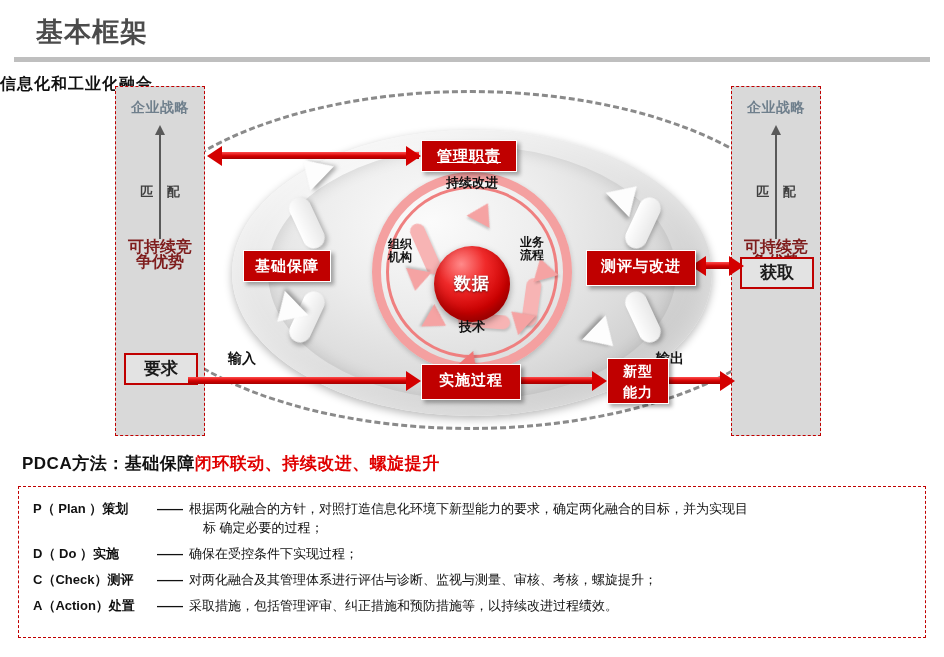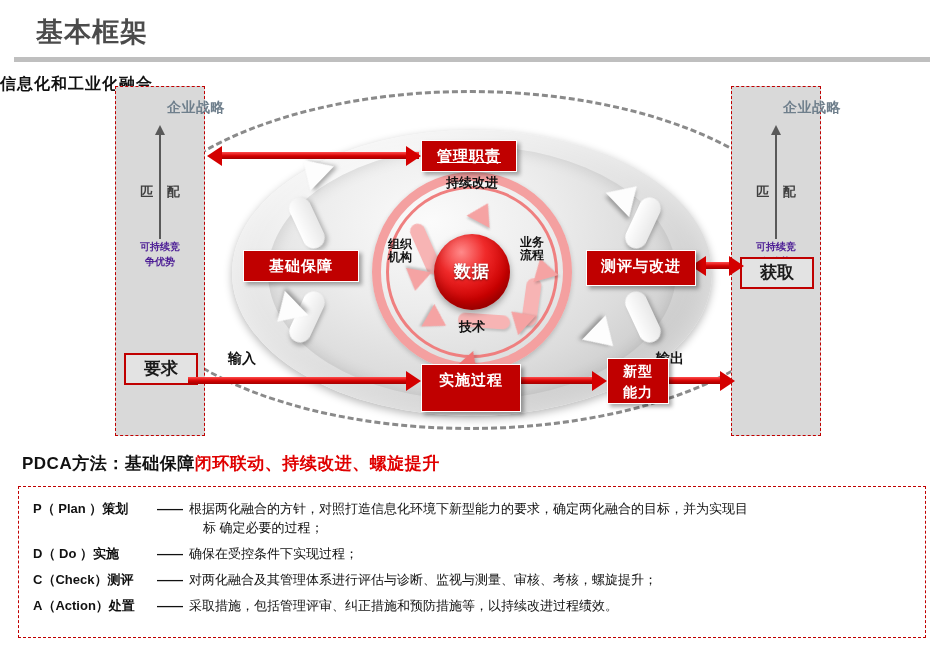--- a/index.html
+++ b/index.html
@@ -69,41 +69,40 @@
 
   .panel-strategy {
     position: absolute;
     top: 12px;
     width: 100%;
     text-align: center;
     font-size: 14px;
     font-weight: bold;
     color: #6f7f8c;
     letter-spacing: 0.5px;
-    padding-left: 36px;
   }
   .panel-match {
     position: absolute;
     top: 96px;
     width: 100%;
     text-align: center;
     font-size: 13px;
     font-weight: bold;
     color: #3f3f3f;
     letter-spacing: 5px;
     text-indent: 5px;
   }
   .panel-adv {
     position: absolute;
     top: 152px;
     width: 100%;
     text-align: center;
-    font-size: 10px;
-    font-weight: bold;
-    color: #4c1d95;
+    font-size: 16px;
+    font-weight: bold;
+    color: #7f1d1d;
     line-height: 15px;
   }
   
   .panel-arrow {
     position: absolute;
     left: 50%;
     margin-left: -1px;
     top: 46px;
     width: 2px;
     height: 106px;
@@ -233,21 +232,21 @@
     border-right: 15px solid transparent;
     border-top: 24px solid #f07575;
     transform: rotate(-42deg);
     filter: drop-shadow(1px 2px 2px rgba(0,0,0,0.2));
   }
 
   
   #data-sphere {
     position: absolute;
     left: 434px;
-    top: 172px;
+    top: 184px;
     width: 76px;
     height: 76px;
     border-radius: 50%;
     background:
       radial-gradient(circle at 36% 24%, #ff8a8a 0%, #f02a2a 32%, #cc0000 66%, #8c0000 100%);
     box-shadow: 0 3px 7px rgba(0,0,0,0.35), inset 0 -6px 12px rgba(120,0,0,0.5);
     color: #ffffff;
     font-size: 17px;
     font-weight: bold;
     text-align: center;
@@ -302,23 +301,23 @@
     color: #ffffff;
     font-weight: bold;
     font-size: 15px;
     text-align: center;
     border: 1px solid #ffffff;
     box-sizing: border-box;
     box-shadow: 3px 3px 4px rgba(0,0,0,0.32);
     letter-spacing: 1px;
   }
   #box-mgmt     { left: 421px; top: 78px;  width: 96px; height: 32px; line-height: 30px; text-decoration: underline; }
-  #box-base     { left: 243px; top: 188px; width: 116px;  height: 32px; line-height: 30px; }
+  #box-base     { left: 243px; top: 188px; width: 88px;  height: 32px; line-height: 30px; }
   #box-eval     { left: 586px; top: 188px; width: 110px; height: 36px; line-height: 30px; }
-  #box-exec     { left: 421px; top: 302px; width: 100px; height: 48px; line-height: 30px; }
+  #box-exec     { left: 421px; top: 302px; width: 100px; height: 36px; line-height: 30px; }
   #box-newcap   { left: 607px; top: 296px; width: 62px;  height: 46px; line-height: 21px; padding-top: 2px; font-size: 14px; }
 
   
   .red-line {
     position: absolute;
     height: 7px;
     background: linear-gradient(180deg,#ff4d4d 0%,#d40000 55%,#a30000 100%);
   }
   .arrow-r, .arrow-l {
     position: absolute;

